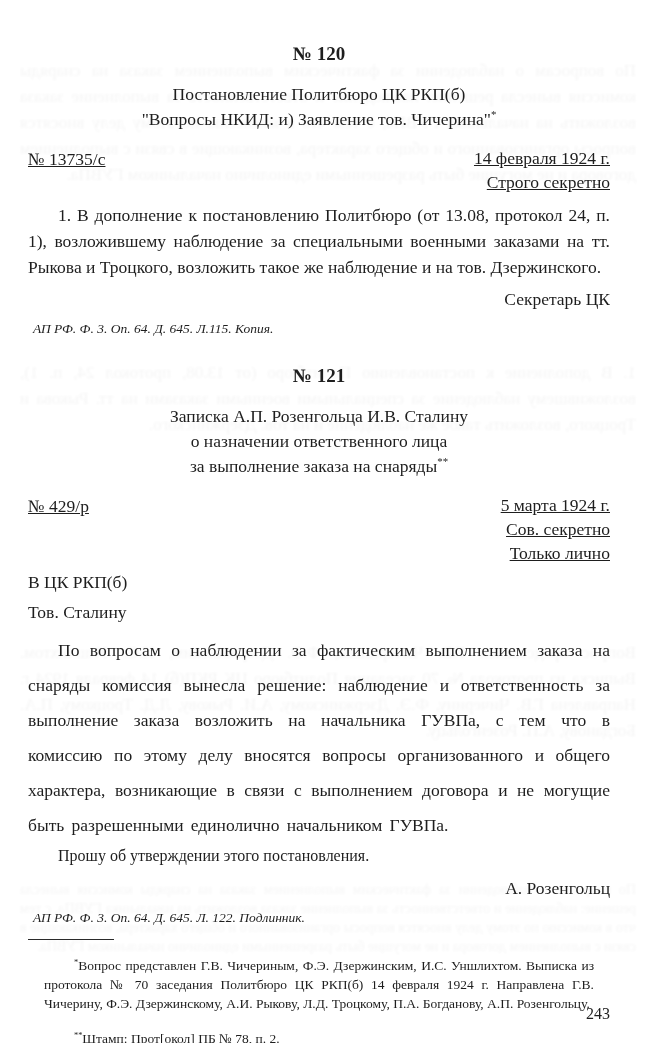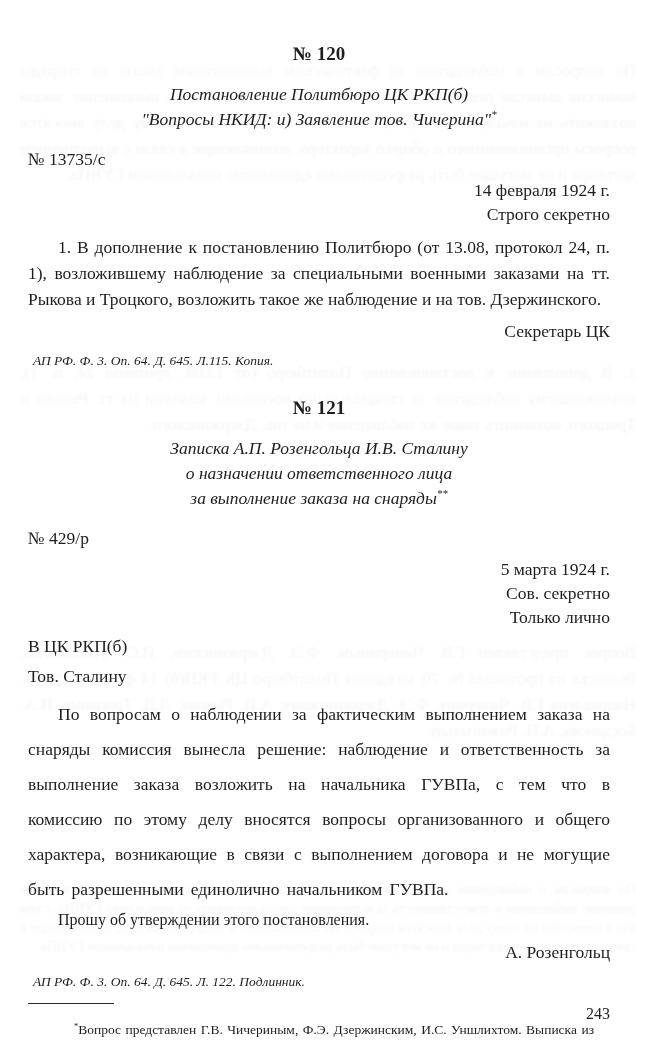--- a/index.html
+++ b/index.html
@@ -38,36 +38,35 @@
   
   .doc-number-heading{
     text-align:center;
     font-weight:bold;
     font-size:19px;
     line-height:24px;
     margin:0 0 16px 0;
   }
   .doc-title{
     text-align:center;
-    font-style:italic;
     font-size:17.5px;
     line-height:25px;
   }
   .doc-title-block{margin:0 0 14px 0;}
   .meta-row{
     display:flex;
     justify-content:space-between;
     align-items:flex-start;
     font-size:17.5px;
     line-height:26px;
+    text-decoration:underline;
   }
   .meta-right{
     text-align:right;
     line-height:24px;
-    margin-top:32px;
   }
   .body-par{
     margin:8px 0 0 0;
     font-size:17.5px;
     line-height:26px;
     text-align:justify;
     text-indent:30px;
   }
   .loose{word-spacing:0.16em;line-height:35px;}
   .signature{

